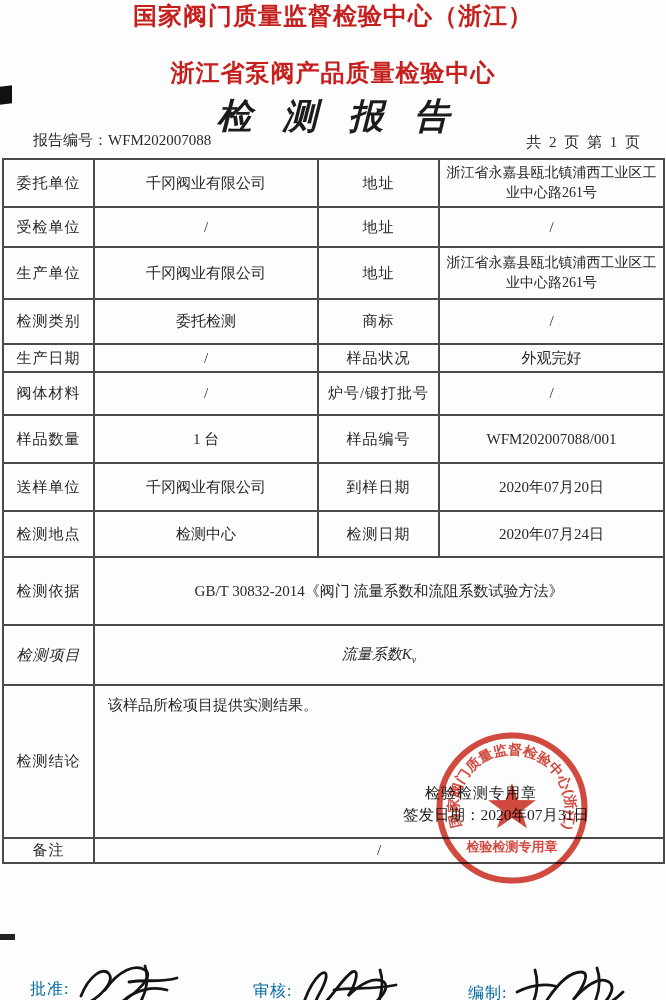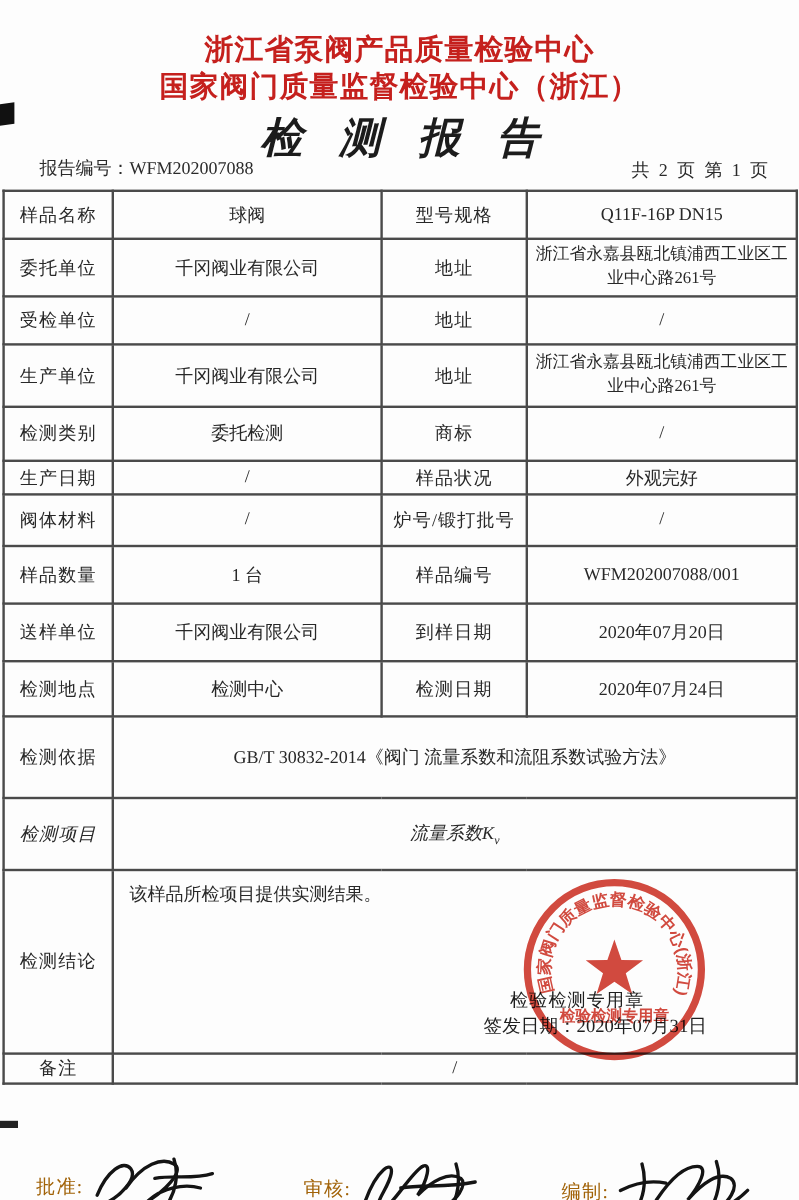--- a/index.html
+++ b/index.html
@@ -75,60 +75,54 @@
   .seal{
     position:absolute;left:433px;top:729px;
     width:158px;height:158px;
     mix-blend-mode:multiply;
     opacity:0.92;
     pointer-events:none;
   }
 
   
   .signatures{position:absolute;left:0;top:938px;width:100%;height:62px;}
-  .sig-label{font-size:16px;color:#a16207;letter-spacing:1px;}
+  .sig-label{font-size:16px;color:#0369a1;letter-spacing:1px;}
   .sig{position:absolute;display:flex;align-items:flex-end;}
   .sig.approve{left:30px;top:22px;}
   .sig.review{left:253px;top:22px;}
   .sig.prepare{left:468px;top:22px;}
   .sig svg{margin-left:4px;margin-bottom:-12px;}
 </style>
 </head>
 <body>
 
 <div class="page">
 
   <div class="artifact"></div>
   <div class="artifact2"></div>
 
   <div class="header">
+    <div class="org-line">国家阀门质量监督检验中心（浙江）</div>
     <div class="org-line first">浙江省泵阀产品质量检验中心</div>
-    <div class="org-line">国家阀门质量监督检验中心（浙江）</div>
     <div class="report-title"><span>检测报告</span></div>
   </div>
 
   <div class="meta-row">
     <span class="report-no"><span>报告编号：</span><span>WFM202007088</span></span>
     <span class="pagination">共 2 页  第 1 页</span>
   </div>
 
   <table class="report">
     <colgroup>
         <col style="width:91px">
         <col style="width:224px">
         <col style="width:121px">
         <col style="width:225px">
       </colgroup>
     <tbody>
-        <tr class="r1">
-      <td class="lbl">样品名称</td>
-      <td>球阀</td>
-      <td class="lbl">型号规格</td>
-      <td>Q11F-16P DN15</td>
-    </tr>
     <tr class="r2">
       <td class="lbl">委托单位</td>
       <td>千冈阀业有限公司</td>
       <td class="lbl">地址</td>
       <td class="addr">浙江省永嘉县瓯北镇浦西工业区工业中心路261号</td>
     </tr>
     <tr class="r3">
       <td class="lbl">受检单位</td>
       <td>/</td>
       <td class="lbl">地址</td>

